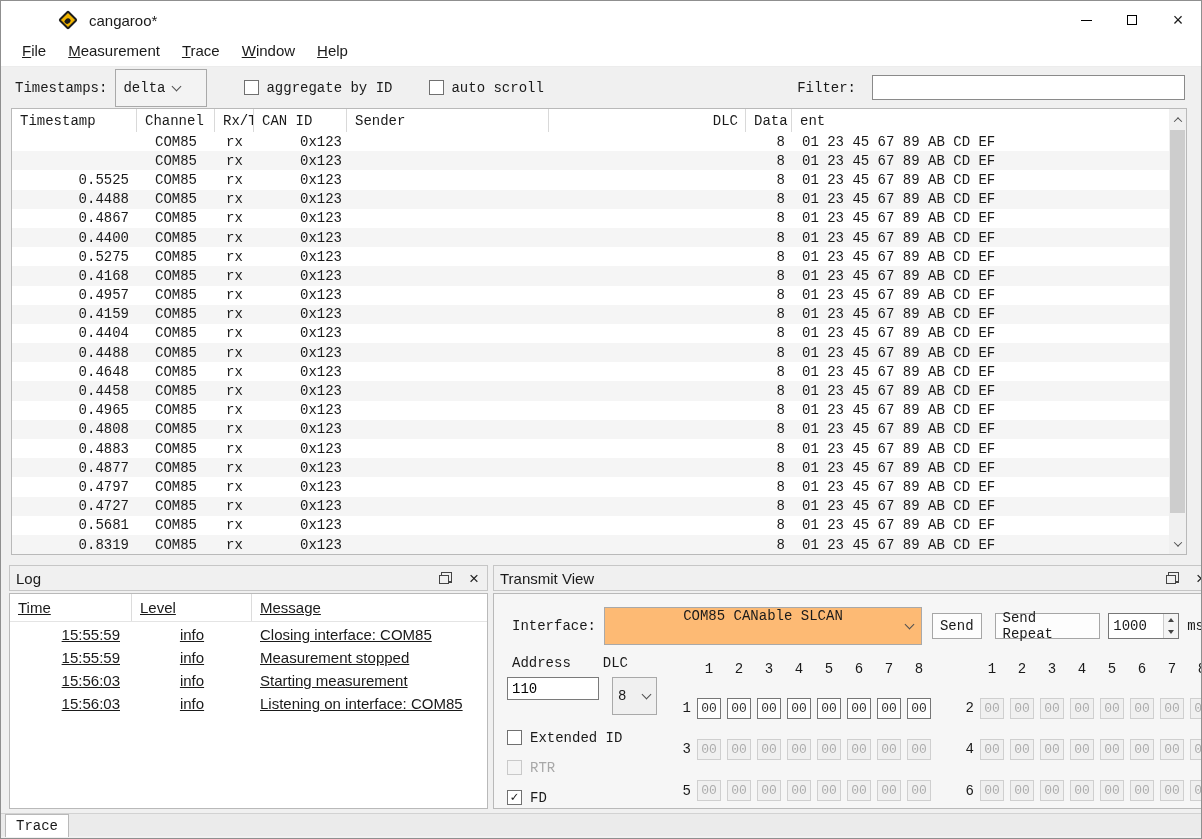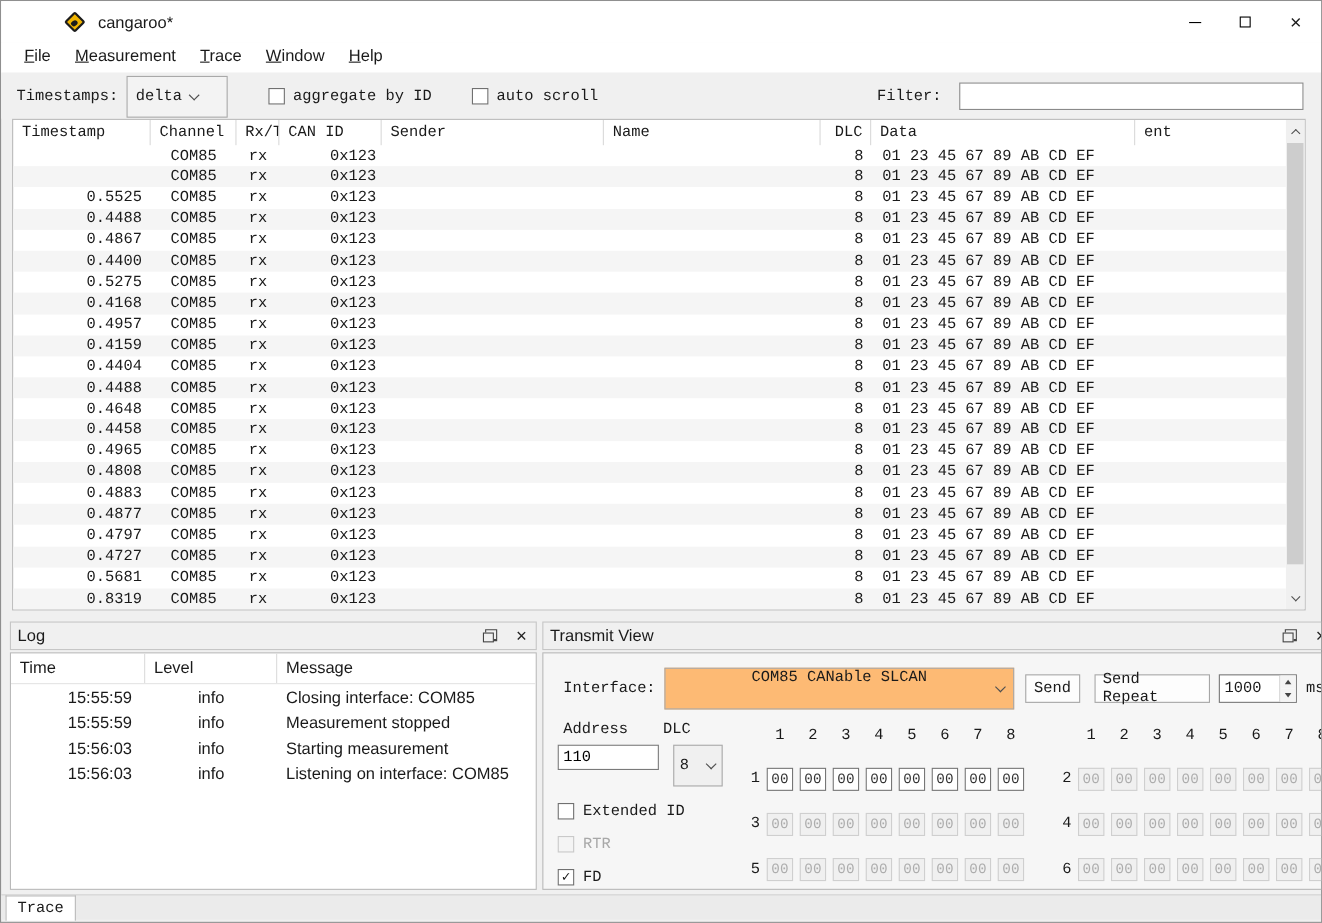--- a/index.html
+++ b/index.html
@@ -64,21 +64,21 @@
 
   
   .bottom { height:244px; margin-top:10px; flex:none; display:flex; padding:0 4px 0 8px; }
   .panel-title { height:26px; background:#f0f0f0; border:1px solid #c6c6c6; display:flex; align-items:center; padding:0 4px 0 6px; font-size:15px; flex:none; }
   .float-icon { margin-left:auto; width:13px; height:12px; position:relative; }
   .float-icon::before { content:""; position:absolute; right:0; top:0; width:9px; height:8px; border:1px solid #444; border-bottom-width:2px; }
   .float-icon::after { content:""; position:absolute; left:0; bottom:0; width:8px; height:7px; border:1px solid #444; background:#f0f0f0; }
   .close-icon { font-size:17px; font-weight:300; margin-left:13px; padding:0 4px; line-height:1; color:#222; }
 
   .log-panel { width:479px; flex:none; display:flex; flex-direction:column; }
-  .log-content { flex:1; margin-top:2px; background:#ffffff; border:1px solid #b9b9b9; overflow:hidden; display:flex; flex-direction:column; }
+  .log-content { flex:1; margin-top:2px; background:#ffffff; border:1px solid #b9b9b9; overflow:hidden; display:flex; flex-direction:column;text-decoration:underline; }
   .lgrid { display:grid; grid-template-columns:122px 120px 1fr; }
   .log-head { height:28px; border-bottom:1px solid #e4e4e4; }
   .log-hcell { display:flex; align-items:center; padding:0 8px; font-size:15px; border-right:1px solid #dcdcdc; }
   .log-hcell:last-child { border-right:none; }
   .lrow { height:22px; align-items:center; font-size:15px; margin-top:1px; }
   .lc-time { text-align:right; padding-right:12px; }
   .lc-level { text-align:center; }
   .lc-msg { padding-left:8px; white-space:nowrap; overflow:hidden; }
 
   .splitter { width:5px; flex:none; }
@@ -177,21 +177,20 @@
     </span>
   </div>
 
   <div class="trace-frame">
     <div class="thead tgrid">
       <div class="hcell">Timestamp</div>
       <div class="hcell">Channel</div>
       <div class="hcell">Rx/Tx</div>
       <div class="hcell">CAN ID</div>
       <div class="hcell">Sender</div>
-      <div class="hcell">Name</div>
       <div class="hcell c-dlc">DLC</div>
       <div class="hcell">Data</div>
       <div class="hcell">ent</div>
     </div>
     <div class="tbody">
         <div class="trow tgrid">
           <div class="tcell c-timestamp"></div>
           <div class="tcell c-channel">COM85</div>
           <div class="tcell c-rxtx">rx</div>
           <div class="tcell c-can_id">0x123</div>

